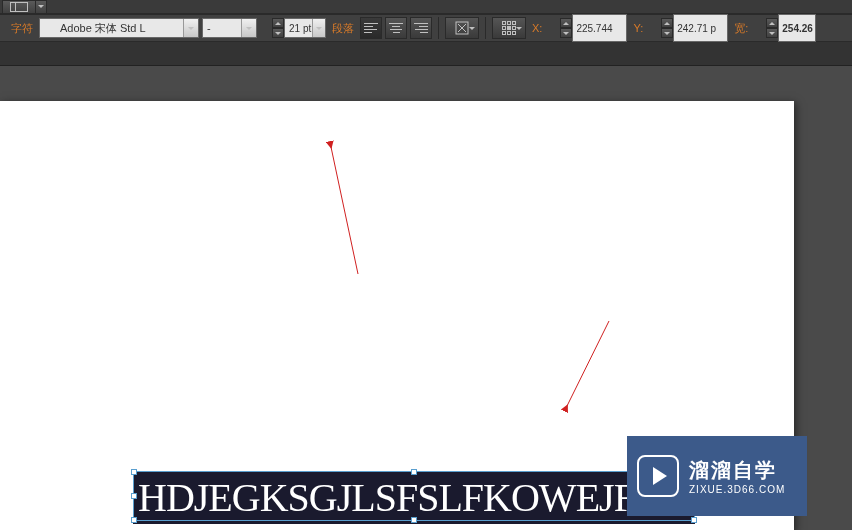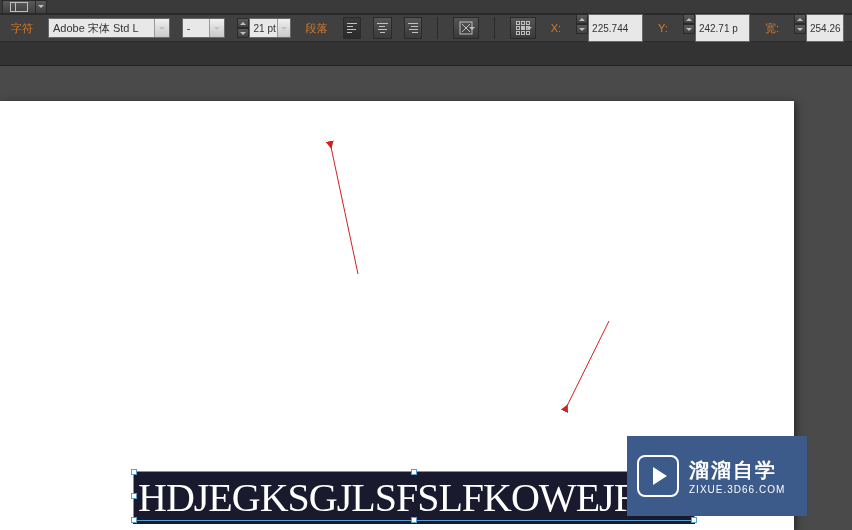--- a/index.html
+++ b/index.html
@@ -67,36 +67,36 @@
       border-top: 3px solid #c0c0c0;
     }
     .toolbar {
       height: 28px;
       background: #404040;
       border-top: 1px solid #2a2a2a;
       border-bottom: 1px solid #2a2a2a;
       display: flex;
       align-items: center;
       padding: 2px 8px;
-      gap: 12px;
+      gap: 3px;
     }
     .label {
       color: #d87a28;
       font-size: 11px;
       padding: 0 3px;
       white-space: nowrap;
     }
     .font-select {
       width: 160px;
       height: 20px;
       background: #e8e8e8;
       border: 1px solid #676767;
       display: flex;
       align-items: center;
-      padding-left: 4px;
+      padding-left: 20px;
       font-size: 11px;
       color: #333;
       position: relative;
     }
     .select-btn {
       position: absolute;
       right: 0;
       top: 0;
       width: 15px;
       height: 100%;
@@ -113,20 +113,22 @@
       border: 1px solid #676767;
       display: flex;
       align-items: center;
       padding-left: 4px;
       font-size: 11px;
       color: #333;
       position: relative;
     }
     .spinner {
       display: flex;
+      align-items: center;
+      margin-left: 12px;
     }
     .spinner-btns {
       display: flex;
       flex-direction: column;
       width: 12px;
       height: 20px;
     }
     .spinner-btn {
       flex: 1;
       background: linear-gradient(to bottom, #5a5a5a, #404040);
@@ -170,20 +172,21 @@
       background: #e8e8e8;
       border: 1px solid #676767;
       display: flex;
       align-items: center;
       padding-left: 3px;
       font-size: 10px;
       color: #333;
     }
     .coord-input-small {
       width: 38px;
+      font-weight: bold;
     }
     .align-btn {
       width: 22px;
       height: 22px;
       background: linear-gradient(to bottom, #555, #3a3a3a);
       border: 1px solid #2a2a2a;
       display: flex;
       flex-direction: column;
       justify-content: center;
       padding: 3px;

